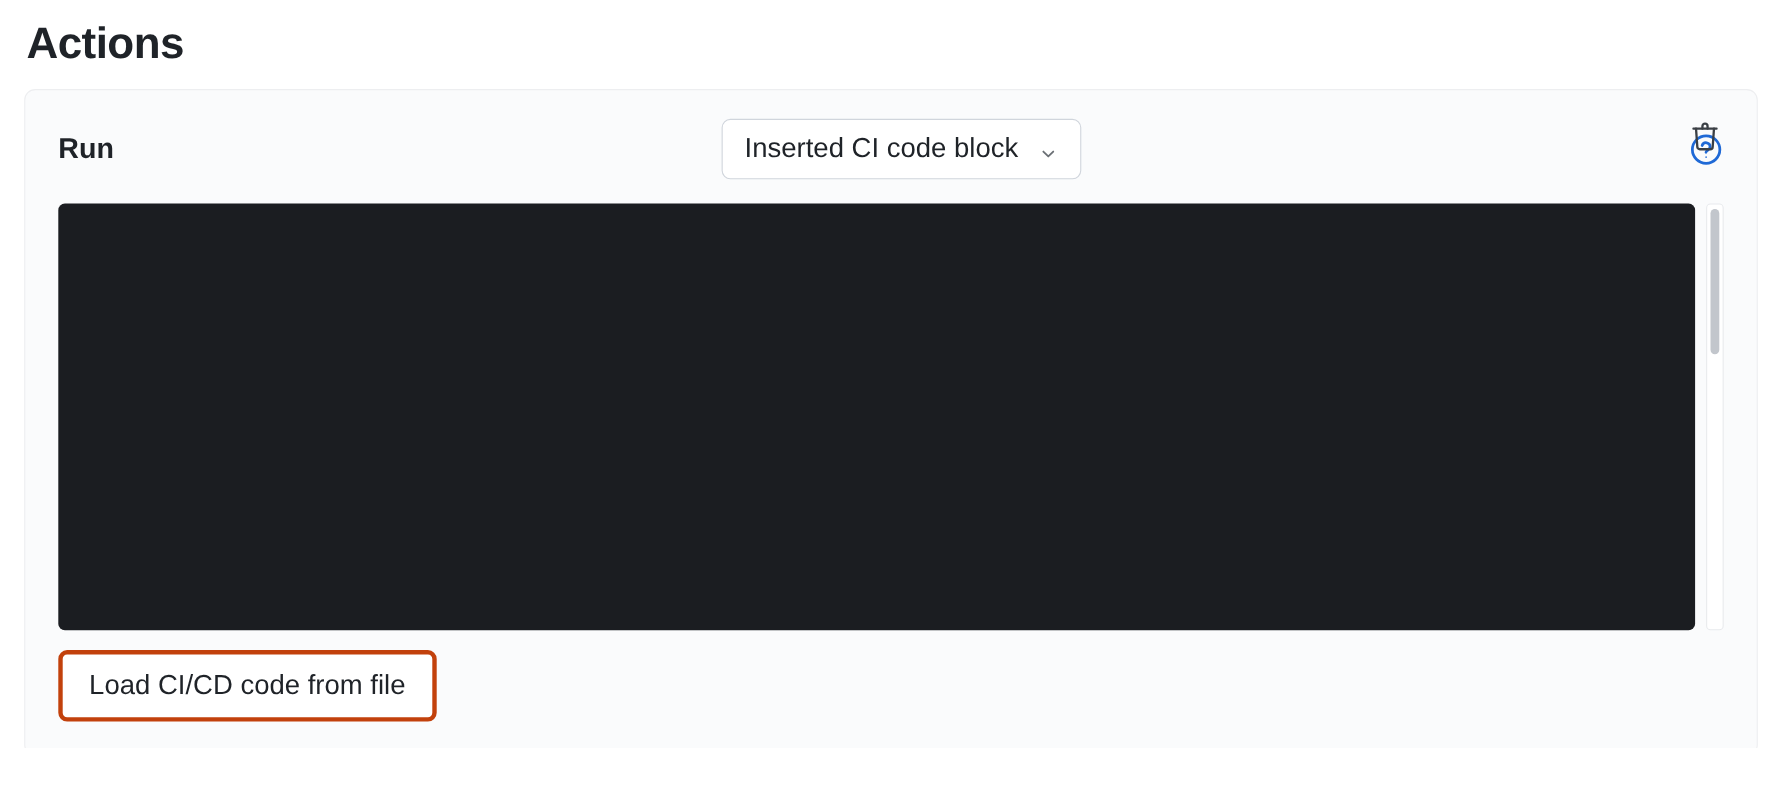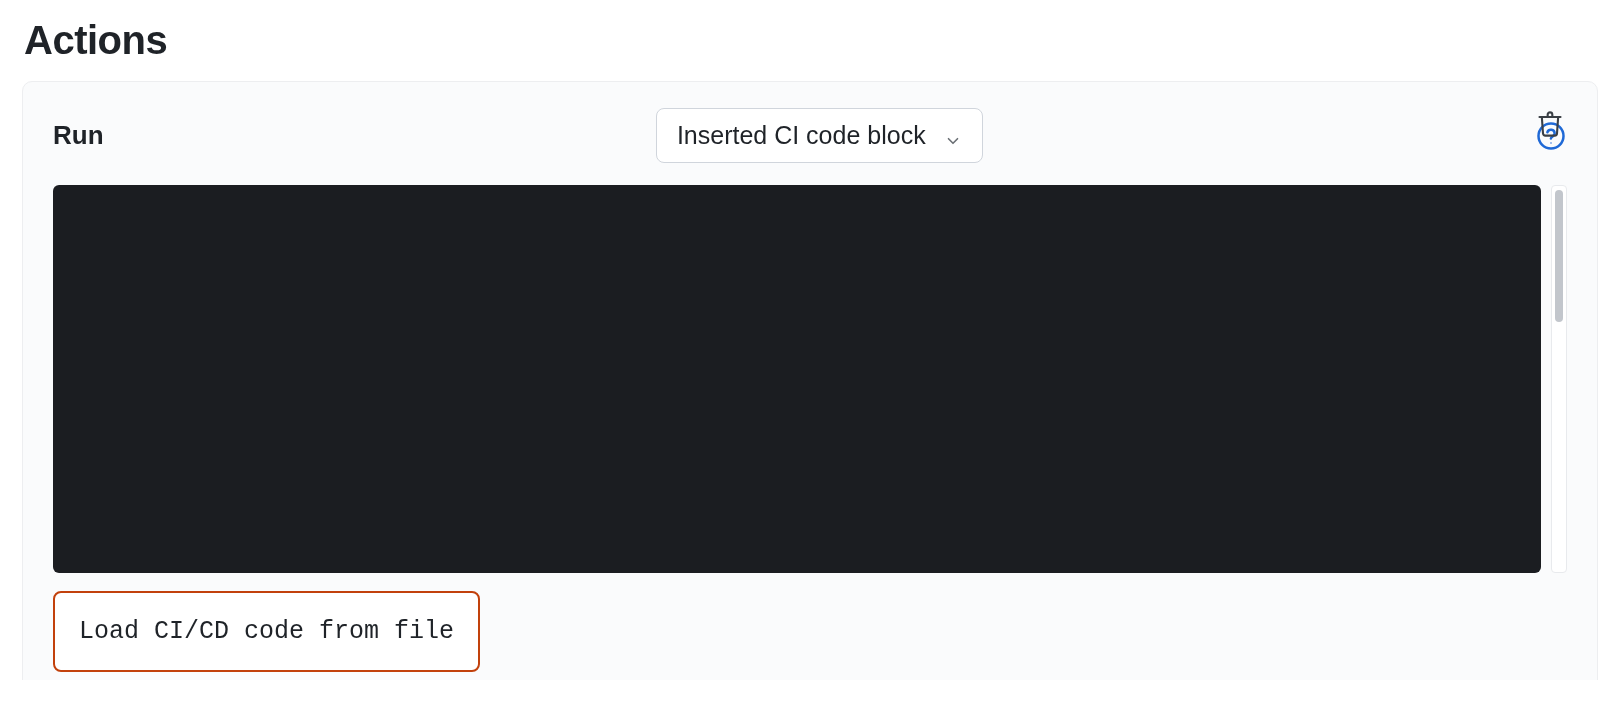--- a/index.html
+++ b/index.html
@@ -107,28 +107,27 @@
     left: 3px;
     width: 8px;
     height: 132px;
     background: #c2c6cc;
     border-radius: 4px;
   }
   .load-btn {
     display: inline-flex;
     align-items: center;
     margin-top: 18px;
-    padding: 24px 24px;
+    padding: 14px 24px;
     font-size: 25px;
     background: #ffffff;
-    border: 2px solid #c2410c;
+    border: 4px solid #c2410c;
     border-radius: 8px;
     color: #1f2328;
     cursor: pointer;
-    font-family: Liberation Mono, monospace;
   }
 </style>
 </head>
 <body>
 
 <div class="page">
   <h1 class="heading">Actions</h1>
 
   <div class="card">
 

